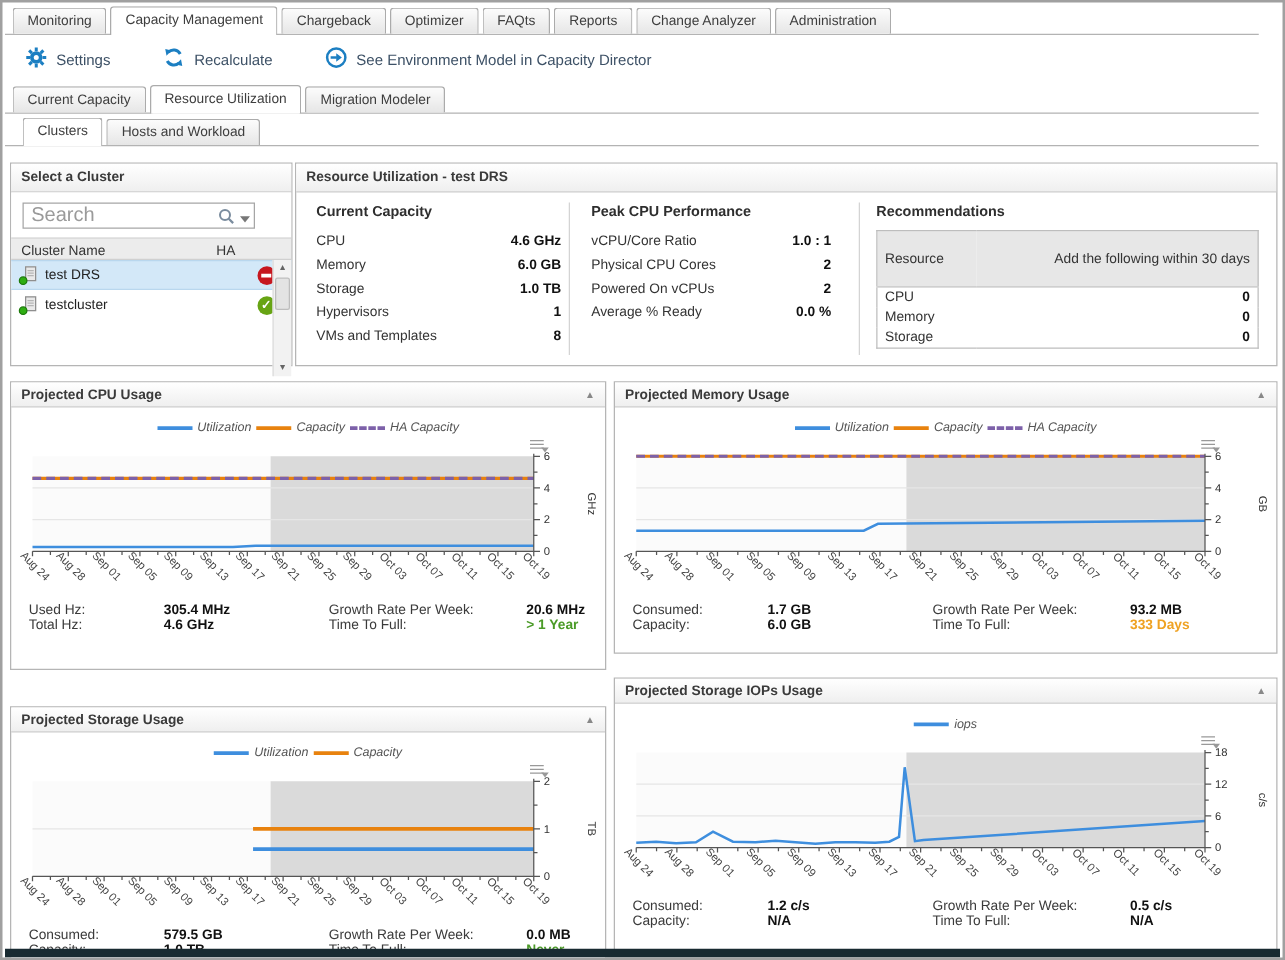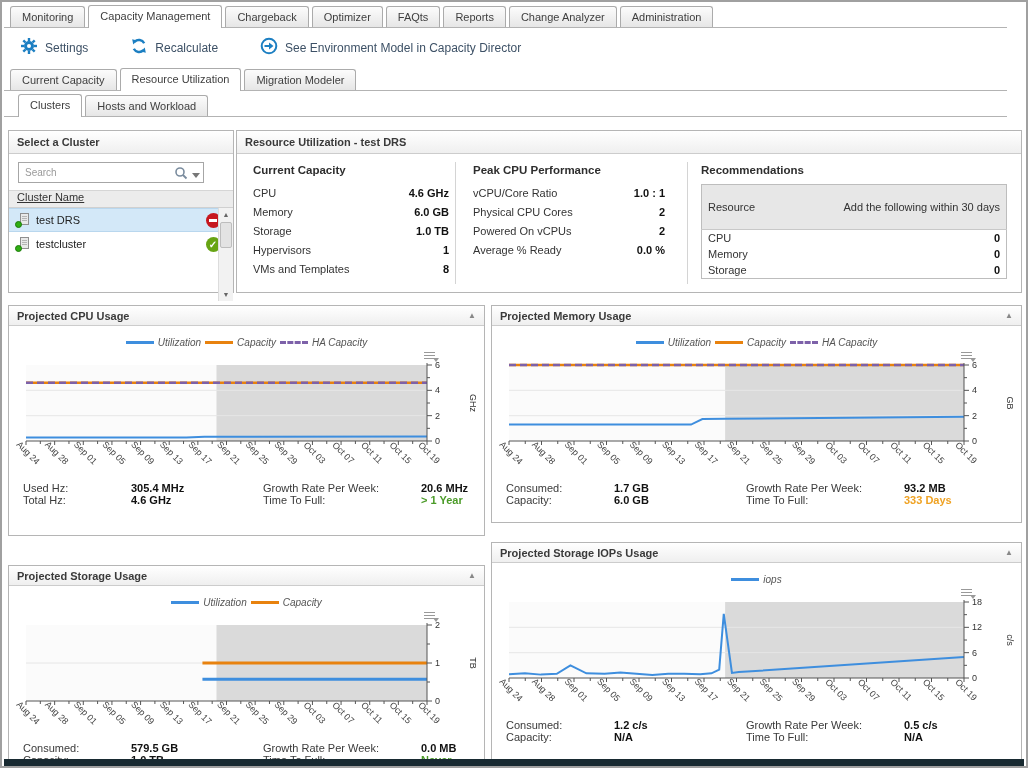--- a/index.html
+++ b/index.html
@@ -29,31 +29,31 @@
   .panel { position: absolute; background: #fff; border: 1px solid #b5b5b5; }
   .phead { height: 23px; display: flex; align-items: center; justify-content: space-between;
            padding: 0 8px; background: linear-gradient(#ffffff, #efefef);
            border-bottom: 1px solid #cccccc; font-size: 11px; font-weight: bold; color: #3a3a3a; }
   .collapse { font-size: 8px; color: #888; cursor: pointer; }
 
   
   .cluster-panel { left: 6px; top: 128px; width: 226px; height: 163px; }
   .search-row { padding: 8px 9px 7px; background: #fff; }
   .search-box { position: relative; width: 186px; }
-  .search-box input { width: 100%; height: 21px; border: 1px solid #a6a6a6; font-size: 10px;
+  .search-box input { width: 100%; height: 21px; border: 1px solid #a6a6a6; font-size: 16px;
                       padding: 2px 38px 2px 6px; font-family: "Liberation Sans", sans-serif; color: #333; }
   .search-box input::placeholder { color: #9a9a9a; }
   .search-icons { position: absolute; right: 4px; top: 4px; display: flex; align-items: center; gap: 4px; }
   .caret-down { width: 0; height: 0; border-left: 4px solid transparent;
                 border-right: 4px solid transparent; border-top: 5px solid #777; }
   .ctable-head { height: 18px; background: #ececec; border-top: 1px solid #d6d6d6;
                  border-bottom: 1px solid #d0d0d0; display: flex; font-size: 11px; color: #333;
-                 align-items: flex-start; text-decoration: underline; }
+                 align-items: flex-end; }
   .col-name { padding-left: 8px; flex: 1; }
-  .col-ha { width: 46px; margin-top: 20px; }
+  .col-ha { width: 60px; margin-top: 20px; }
   .clist { position: relative; height: 93px; }
   .crow { height: 24px; display: flex; align-items: center; font-size: 11px; color: #222;
           padding-left: 6px; cursor: pointer; }
   .crow.selected { background: #d3e8f8; border-top: 1px solid #b9d7ee; border-bottom: 1px solid #b9d7ee; }
   .crow .name { flex: 1; padding-left: 5px; }
   .cluster-icon { position: relative; width: 16px; height: 15px; display: inline-block; }
   .cluster-icon i { position: absolute; left: 5px; top: 0; width: 9px; height: 12px;
                     background: #e9e9e9; border: 1px solid #8f8f8f; }
   .cluster-icon i::before { content:""; position: absolute; left: 1px; top: 2px; width: 5px;
                     height: 1px; background: #b5b5b5; box-shadow: 0 2px 0 #b5b5b5, 0 4px 0 #b5b5b5; }

